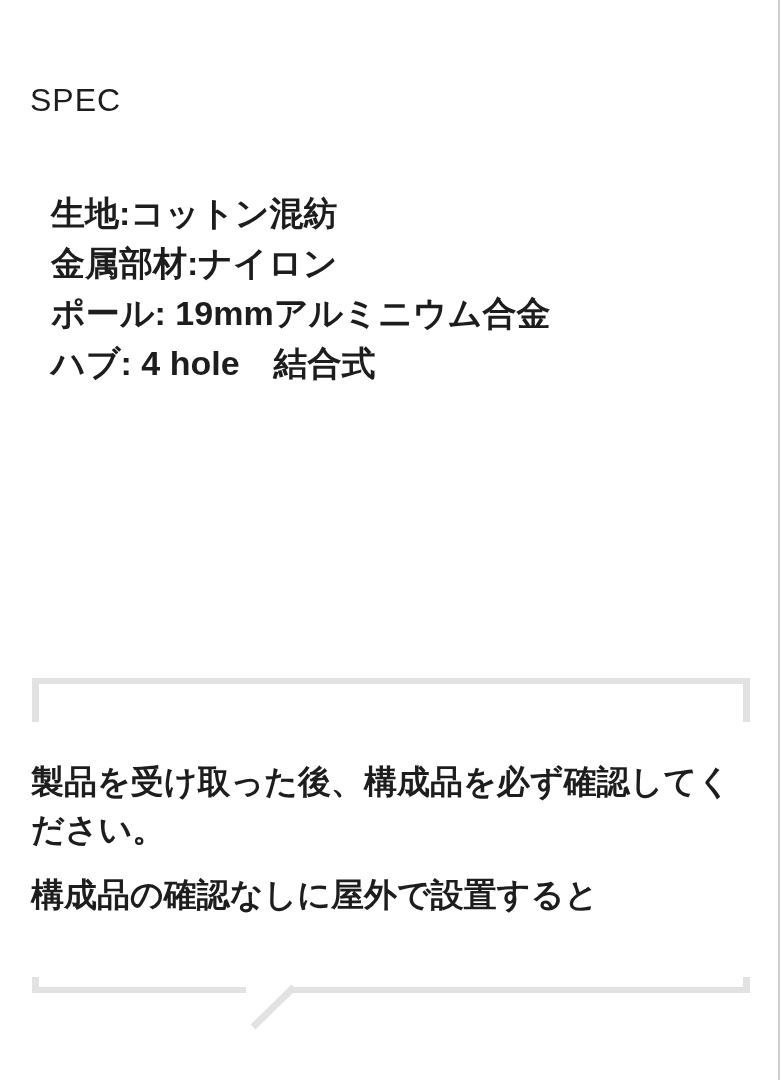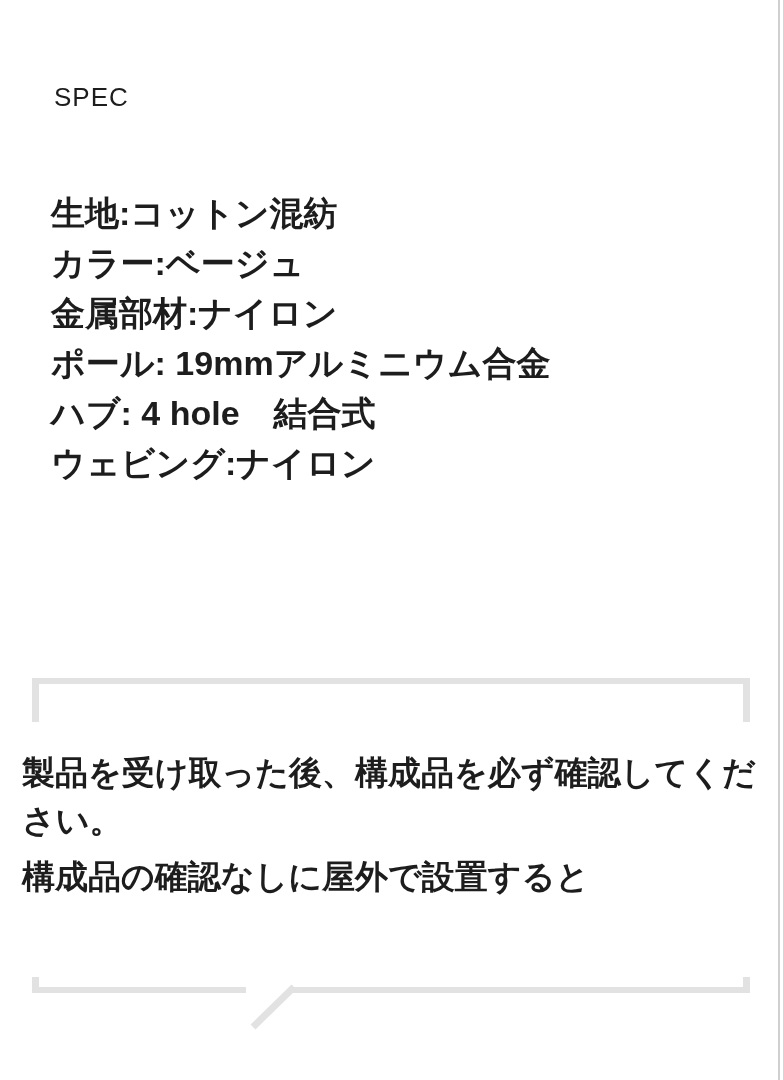--- a/index.html
+++ b/index.html
@@ -14,24 +14,24 @@
     color: var(--text-color, #1d1d1d);
     position: relative;
     overflow: hidden;
   }
   .page {
     position: absolute;
     inset: 0;
   }
   .spec-heading {
     position: absolute;
-    left: 54px;
+    left: 30px;
     top: 84px;
     margin: 0;
-    font-size: 26px;
+    font-size: 32px;
     font-weight: 500;
     letter-spacing: 1px;
     line-height: 1;
     color: var(--text-color, #1d1d1d);
   }
   .spec-list {
     position: absolute;
     left: 45px;
     top: 188px;
     width: 710px;
@@ -61,45 +61,43 @@
     left: 14px;
     top: 741px;
     width: 758px;
     font-size: 33px;
     font-weight: 600;
     line-height: 48px;
     word-break: normal;
     overflow-wrap: break-word;
   }
   .notice-text p {
-    margin: 8px;
+    margin: 17px;
   }
   .page-edge {
     position: absolute;
     top: 0;
     right: 3px;
     width: 2px;
     height: 1080px;
     background: var(--edge-color, #cfcfcf);
   }
 </style>
 </head>
 <body>
 
 <div class="page">
 
   <h2 class="spec-heading">SPEC</h2>
 
   <div class="spec-list">
     <div class="spec-item">生地:コットン混紡</div>
-    <div class="spec-item">カラー:ベージュ</div>
     <div class="spec-item">金属部材:ナイロン</div>
     <div class="spec-item">ポール: 19mmアルミニウム合金</div>
     <div class="spec-item">ハブ: 4 hole　結合式</div>
-    <div class="spec-item">ウェビング:ナイロン</div>
   </div>
 
   <svg class="bubble-frame" viewBox="0 0 783 1080" aria-hidden="true">
 
     <path d="M32 681 L750 681" stroke-width="6"></path>
 
     <path d="M35.5 678 L35.5 722" stroke-width="7"></path>
 
     <path d="M746.5 678 L746.5 722" stroke-width="7"></path>
 

